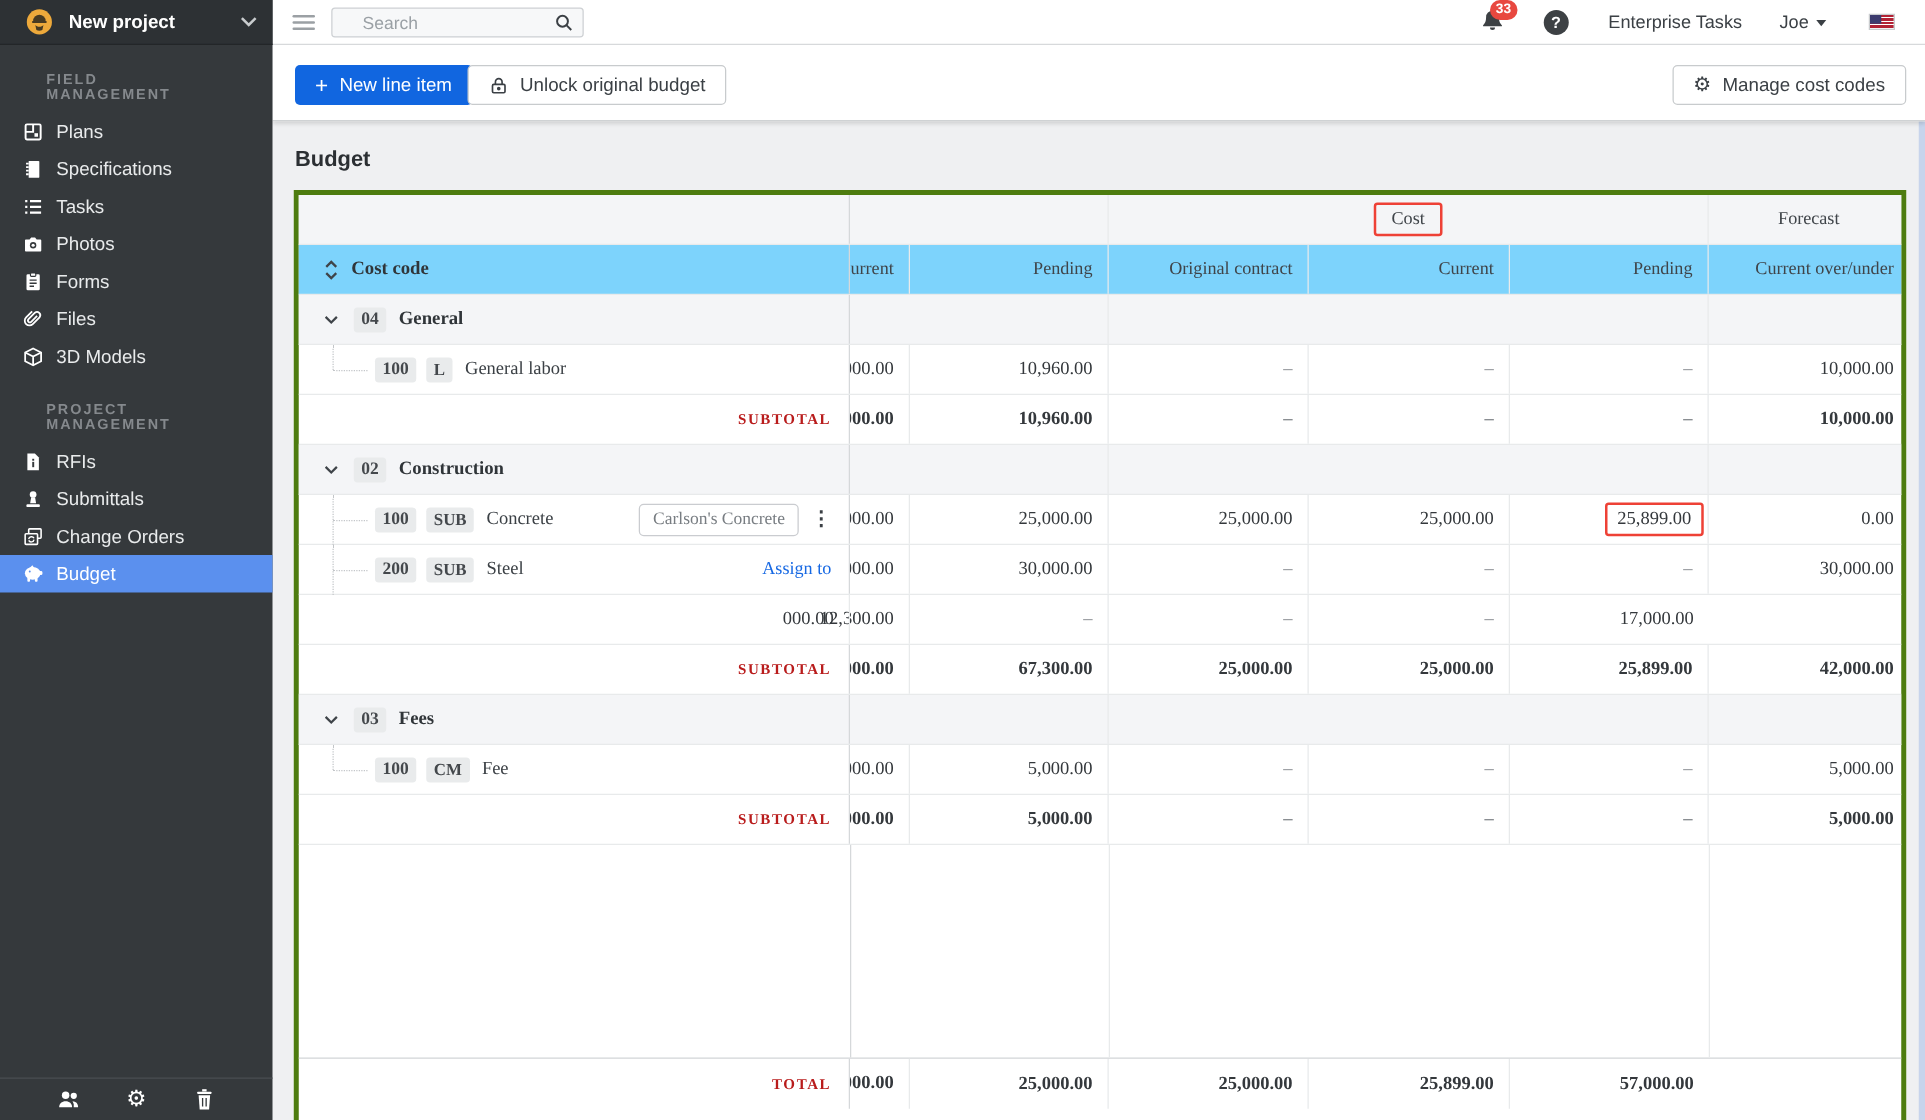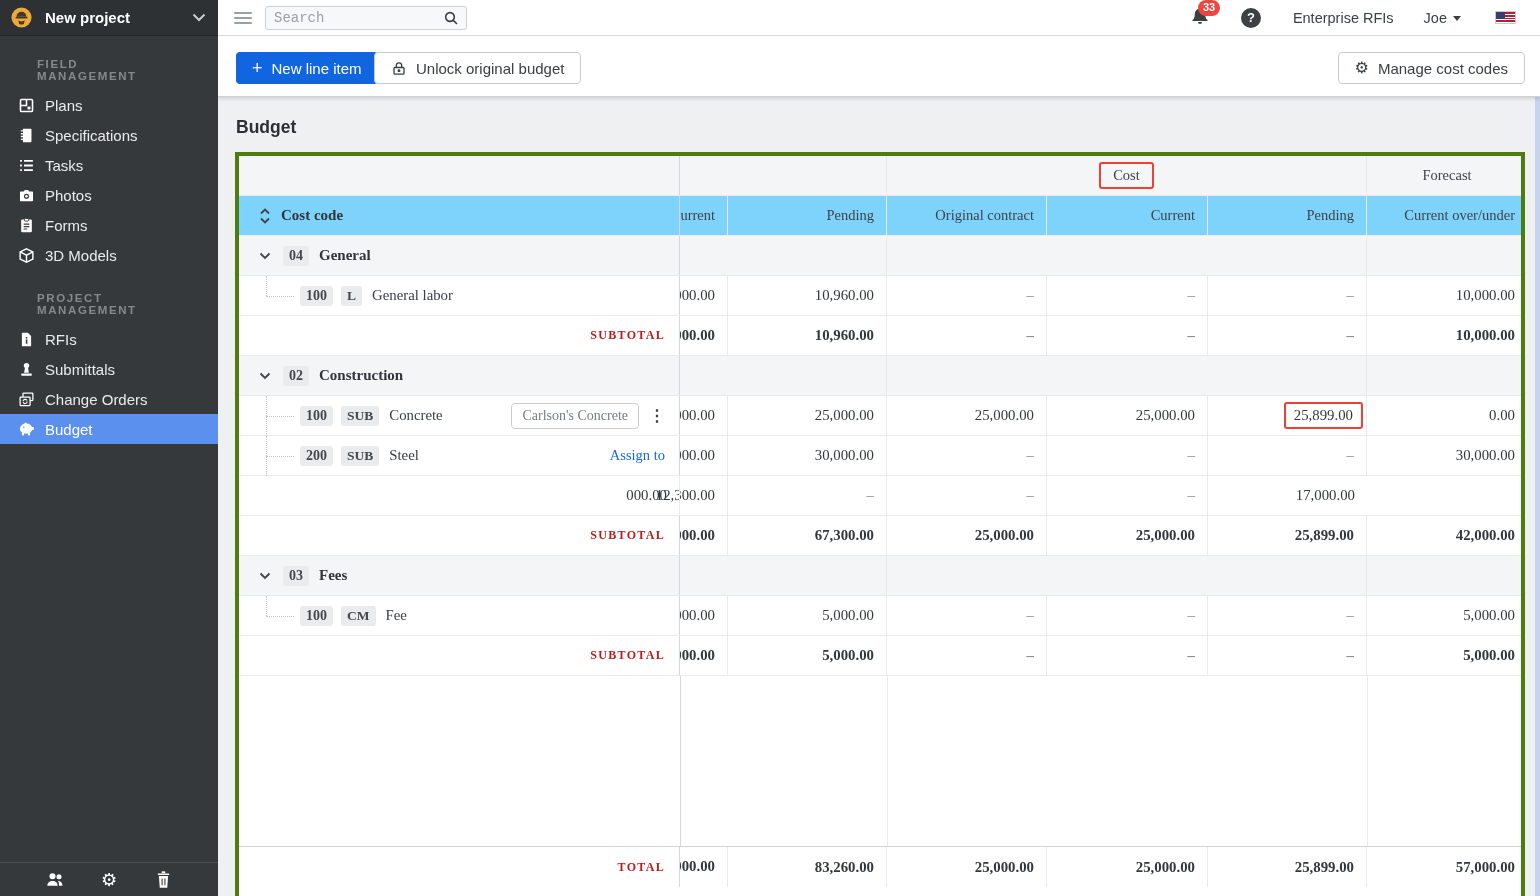--- a/index.html
+++ b/index.html
@@ -1,37 +1,37 @@
 <!DOCTYPE html>
 <html><head>
 <meta charset="utf-8">
 <style>
   * { margin:0; padding:0; box-sizing:border-box; }
   html,body { width:1540px; height:896px; overflow:hidden; }
   body { font-family:"Liberation Sans","DejaVu Sans",sans-serif; background:#eff0f2; position:relative; }
 
   
   .sidebar { position:absolute; left:0; top:0; width:218px; height:896px; background:#35393c; z-index:5; }
-  .sb-header { height:36px; background:#2d3134; display:flex; align-items:center; padding:0 12px 0 10px; border-bottom:1px solid #232628; cursor:pointer; }
+  .sb-header { height:36px; background:#2d3134; display:flex; align-items:center; padding:0 12px 0 20px; border-bottom:1px solid #232628; cursor:pointer; }
   .sb-logo { width:23px; height:23px; flex:0 0 auto; }
   .sb-project { color:#fff; font-size:15px; font-weight:700; margin-left:12px; flex:1; }
   .sb-section-label { color:#85898d; font-size:11.5px; font-weight:700; letter-spacing:1.6px; padding:0 37px; margin-top:22px; margin-bottom:8px; }
   .sb-item { height:30px; display:flex; align-items:center; padding:0 20px 0 18px; color:#e9ebec; font-size:15px; cursor:pointer; }
   .sb-item .sb-icon { width:17px; height:17px; margin-right:10px; flex:0 0 auto; display:flex; align-items:center; justify-content:center; }
   .sb-item.active { background:#5b90ee; color:#fff; }
   .sb-footer { position:absolute; left:0; bottom:0; width:218px; border-top:1px solid #4a4e51; height:34px; display:flex; align-items:center; justify-content:space-around; padding:0 28px; }
   .sb-footer .f-ic { width:20px; height:20px; cursor:pointer; display:flex; align-items:center; justify-content:center; }
   .gear-glyph { color:#fff; font-size:18px; line-height:1; font-family:"DejaVu Sans",sans-serif; }
 
   
   .topbar { position:absolute; left:218px; top:0; width:1322px; height:36px; background:#fff; border-bottom:1px solid #d8dadc; display:flex; align-items:center; }
   .hamburger { width:18px; margin-left:16px; cursor:pointer; }
   .hamburger div { height:2px; background:#9ba0a4; margin:3px 0; border-radius:1px; }
   .search-wrap { position:relative; margin-left:13px; }
-  .search-input { width:202px; height:24px; border:1px solid #cdd0d3; border-radius:3px; background:#f7f8f9; font-size:14px; color:#3b4045; padding:0 30px 0 8px; outline:none; font-family:Liberation Mono, monospace; }
+  .search-input { width:202px; height:24px; border:1px solid #cdd0d3; border-radius:3px; background:#f7f8f9; font-size:14px; color:#3b4045; padding:0 30px 0 24px; outline:none; font-family:Liberation Sans, sans-serif; }
   .search-input::placeholder { color:#9aa0a5; }
   .search-ic { position:absolute; right:8px; top:4px; }
   .tb-right { margin-left:auto; display:flex; align-items:center; gap:12px; }
   .bell-wrap { position:relative; width:24px; height:24px; cursor:pointer; }
   .badge { position:absolute; top:-6px; left:9px; background:#e8483f; color:#fff; border-radius:9px; font-size:11px; font-weight:700; padding:1.5px 5px; line-height:1.2; }
   .help-circle { width:20px; height:20px; background:#3d4144; border-radius:50%; color:#fff; font-size:13px; font-weight:700; display:flex; align-items:center; justify-content:center; margin-left:16px; cursor:pointer; }
   .plan-label { color:#3b4045; font-size:14.5px; margin-left:20px; }
   .user-menu { display:flex; align-items:center; margin-left:18px; cursor:pointer; color:#3b4045; font-size:14.5px; }
   .caret { width:0; height:0; border-left:4.5px solid transparent; border-right:4.5px solid transparent; border-top:5px solid #3b4045; margin-left:6px; margin-top:2px; }
   .flag { width:21px; height:13px; margin:0 24px 0 22px; position:relative; background:repeating-linear-gradient(#b22234 0 1px, #b22234 0 1.9px, #fff 1.9px 2.8px); border:0.5px solid #c9ccce; cursor:pointer; }
@@ -158,20 +158,28 @@
       <svg width="17" height="17" viewBox="0 0 24 24">
           <rect x="4.5" y="3.5" width="15" height="18" rx="1.5" fill="#fff"></rect>
           <rect x="9" y="2" width="6" height="3.8" rx="1" fill="#fff" stroke="#35393c" stroke-width="1.3"></rect>
           <path stroke="#35393c" stroke-width="1.6" d="M8 10h8M8 13.5h8M8 17h5"></path>
         </svg>
     </span>
     <span>Forms</span>
   </div>
   <div class="sb-item">
     <span class="sb-icon">
+      <svg width="17" height="17" viewBox="0 0 24 24">
+          <path fill="none" stroke="#fff" stroke-width="2" d="M16.5 8 9.8 14.7a2.1 2.1 0 0 1-3-3l7.2-7.2a3.7 3.7 0 0 1 5.2 5.2l-7.6 7.6a5.3 5.3 0 0 1-7.5-7.5l6.8-6.8"></path>
+        </svg>
+    </span>
+    <span>Files</span>
+  </div>
+  <div class="sb-item">
+    <span class="sb-icon">
       <svg width="17" height="17" viewBox="0 0 24 24" fill="none" stroke="#fff" stroke-width="2">
           <path d="M12 2.5 21 7v10l-9 4.5L3 17V7z"></path>
           <path d="M3 7l9 4.5L21 7M12 11.5v10"></path>
         </svg>
     </span>
     <span>3D Models</span>
   </div>
 
   <div class="sb-section-label">PROJECT MANAGEMENT</div>
 
@@ -259,21 +267,21 @@
   </div>
   <div class="tb-right">
     <div class="bell-wrap">
       <svg width="22" height="22" viewBox="0 0 24 24" fill="#3d4144">
           <path d="M12 2.8a5.6 5.6 0 0 0-5.6 5.6c0 4.2-1.4 5.8-2.6 6.9v1h16.4v-1c-1.2-1.1-2.6-2.7-2.6-6.9A5.6 5.6 0 0 0 12 2.8z"></path>
           <path d="M9.8 17.5a2.2 2.2 0 0 0 4.4 0z"></path>
         </svg>
       <span class="badge">33</span>
     </div>
     <div class="help-circle">?</div>
-    <span class="plan-label">Enterprise RFIs</span>
+    <span class="plan-label">Enterprise Tasks</span>
     <div class="user-menu">
       <span>Joe</span>
       <span class="caret"></span>
     </div>
     <div class="flag">
         <span class="canton"></span>
       </div>
   </div>
 </div>
 
@@ -515,21 +523,20 @@
       <span class="vline" style="left:1128px"></span>
     </div>
 
     <div class="tr grid7 bold-row total-row">
       <div class="cell c-fixed" style="padding-left:0">
           <span class="subtotal-label">TOTAL</span>
         </div>
       <div class="cell c-frag">
           <span class="frag-text">000.00</span>
         </div>
-      <div class="cell c-val">83,260.00</div>
       <div class="cell c-val">25,000.00</div>
       <div class="cell c-val">25,000.00</div>
       <div class="cell c-val">25,899.00</div>
       <div class="cell c-val last">57,000.00</div>
     </div>
 
   </div>
 </div>
 
 <div class="scrollbar-strip"></div>

